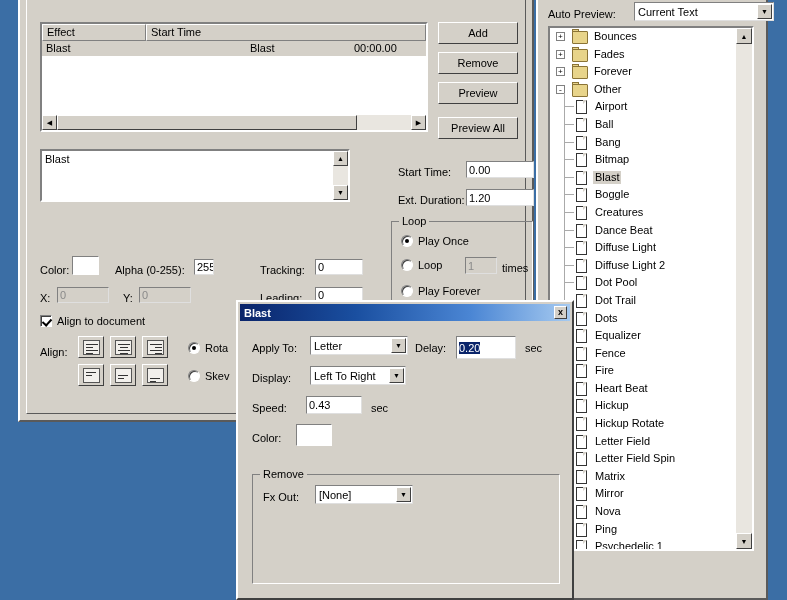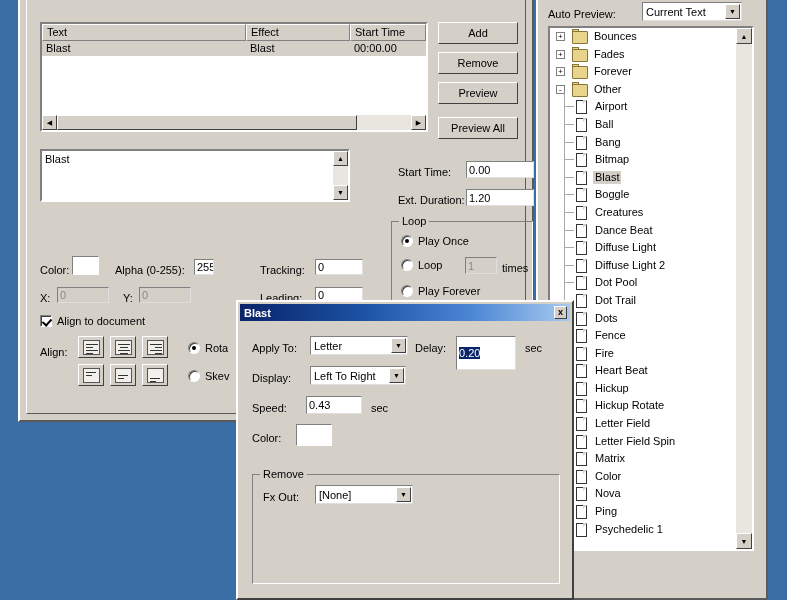--- a/index.html
+++ b/index.html
@@ -305,21 +305,20 @@
 <body>
 
 <div id="root">
 
   <div id="main-panel">
 
     <div id="tabbody"></div>
 
     <div id="listview">
       <div id="lv-header">
-        <div class="lv-col" style="width:204px;">Text</div>
         <div class="lv-col" style="width:104px;">Effect</div>
         <div class="lv-col" style="flex:1;">Start Time</div>
       </div>
       <div id="lv-rows">
         <div class="lv-row">
           <div class="lv-cell" style="width:204px;">Blast</div>
           <div class="lv-cell" style="width:104px;">Blast</div>
           <div class="lv-cell" style="flex:1;">00:00.00</div>
         </div>
       </div>
@@ -466,21 +465,21 @@
       <div id="blast-close">x</div>
     </div>
 
     <div class="lbl" style="left:14px; top:40px;">Apply To:</div>
     <div class="combo" style="left:72px; top:34px; width:98px; height:19px;">
       <span>Letter</span>
       <div class="arrow">▼</div>
     </div>
 
     <div class="lbl" style="left:177px; top:40px;">Delay:</div>
-    <div class="fld" style="left:218px; top:34px; width:60px; height:34px; position:absolute;">
+    <div class="fld" style="left:218px; top:34px; width:60px; height:23px; position:absolute;">
       <span class="sel-text">0.20</span>
     </div>
     <div class="lbl" style="left:287px; top:40px;">sec</div>
 
     <div class="lbl" style="left:14px; top:70px;">Display:</div>
     <div class="combo" style="left:72px; top:64px; width:96px; height:19px;">
       <span>Left To Right</span>
       <div class="arrow">▼</div>
     </div>
 
@@ -496,21 +495,21 @@
       <div class="lbl" style="left:10px; top:16px;">Fx Out:</div>
       <div class="combo" style="left:62px; top:10px; width:98px; height:19px;">
         <span>[None]</span>
         <div class="arrow">▼</div>
       </div>
     </div>
   </div>
 
   <div id="tree-panel">
     <div class="lbl" style="left:10px; top:40px;">Auto Preview:</div>
-    <div class="combo" style="left:104px; top:34px; width:100px; height:19px;">
+    <div class="combo" style="left:96px; top:34px; width:140px; height:19px;">
       <span>Current Text</span>
       <div class="arrow">▼</div>
     </div>
 
     <div id="tree-box">
       <div id="tree-inner">
           <div class="tnode">
             <div class="expander" style="left: 6px; top: 4px;">+</div>
             <div class="folder" style="left: 22px; top: 3px;">
               <div class="tab-top"></div>
@@ -603,20 +602,25 @@
             <span class="tlabel" style="left: 43px; top: 2px;">Dot Trail</span>
           </div>
           <div class="tnode">
             <div class="tline" style="left: 14px; top: 8px; width: 10px; height: 1px;"></div>
             <div class="docicon" style="left: 26px; top: 2px;"></div>
             <span class="tlabel" style="left: 43px; top: 2px;">Dots</span>
           </div>
           <div class="tnode">
             <div class="tline" style="left: 14px; top: 8px; width: 10px; height: 1px;"></div>
             <div class="docicon" style="left: 26px; top: 2px;"></div>
+            <span class="tlabel" style="left: 43px; top: 2px;">Equalizer</span>
+          </div>
+          <div class="tnode">
+            <div class="tline" style="left: 14px; top: 8px; width: 10px; height: 1px;"></div>
+            <div class="docicon" style="left: 26px; top: 2px;"></div>
             <span class="tlabel" style="left: 43px; top: 2px;">Fence</span>
           </div>
           <div class="tnode">
             <div class="tline" style="left: 14px; top: 8px; width: 10px; height: 1px;"></div>
             <div class="docicon" style="left: 26px; top: 2px;"></div>
             <span class="tlabel" style="left: 43px; top: 2px;">Fire</span>
           </div>
           <div class="tnode">
             <div class="tline" style="left: 14px; top: 8px; width: 10px; height: 1px;"></div>
             <div class="docicon" style="left: 26px; top: 2px;"></div>
@@ -643,21 +647,21 @@
             <span class="tlabel" style="left: 43px; top: 2px;">Letter Field Spin</span>
           </div>
           <div class="tnode">
             <div class="tline" style="left: 14px; top: 8px; width: 10px; height: 1px;"></div>
             <div class="docicon" style="left: 26px; top: 2px;"></div>
             <span class="tlabel" style="left: 43px; top: 2px;">Matrix</span>
           </div>
           <div class="tnode">
             <div class="tline" style="left: 14px; top: 8px; width: 10px; height: 1px;"></div>
             <div class="docicon" style="left: 26px; top: 2px;"></div>
-            <span class="tlabel" style="left: 43px; top: 2px;">Color</span>
+            <span class="tlabel" style="left: 43px; top: 2px;">Mirror</span>
           </div>
           <div class="tnode">
             <div class="tline" style="left: 14px; top: 8px; width: 10px; height: 1px;"></div>
             <div class="docicon" style="left: 26px; top: 2px;"></div>
             <span class="tlabel" style="left: 43px; top: 2px;">Nova</span>
           </div>
           <div class="tnode">
             <div class="tline" style="left: 14px; top: 8px; width: 10px; height: 1px;"></div>
             <div class="docicon" style="left: 26px; top: 2px;"></div>
             <span class="tlabel" style="left: 43px; top: 2px;">Ping</span>

